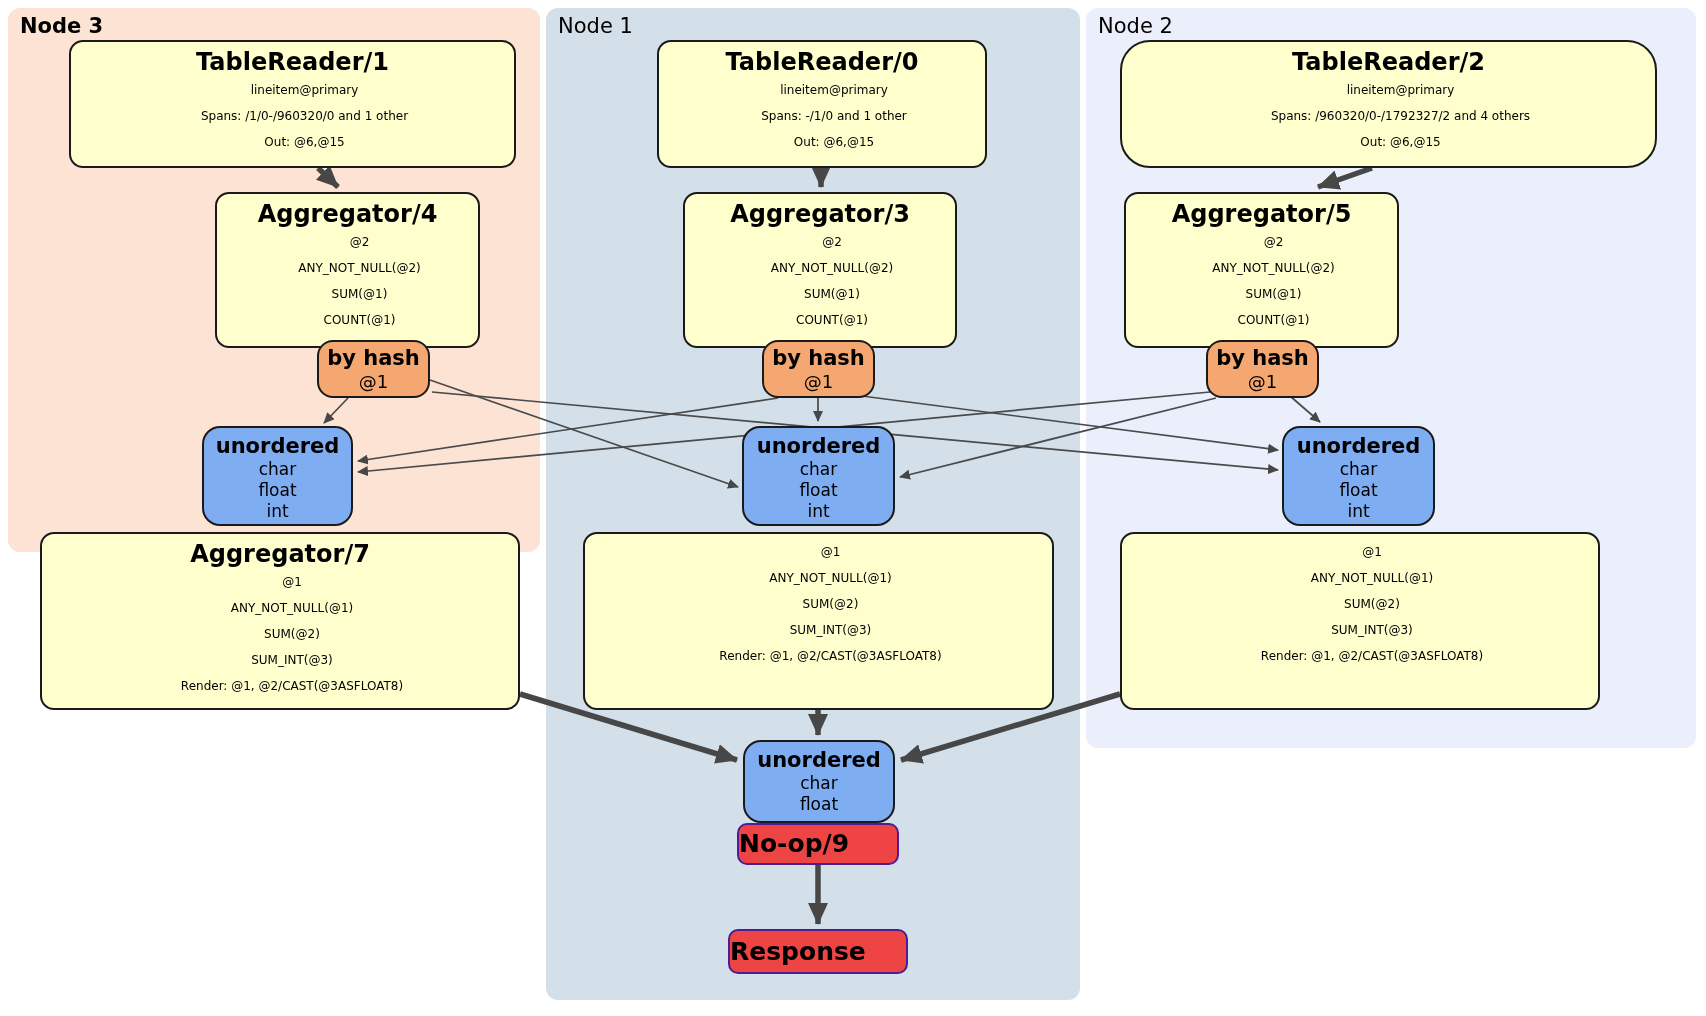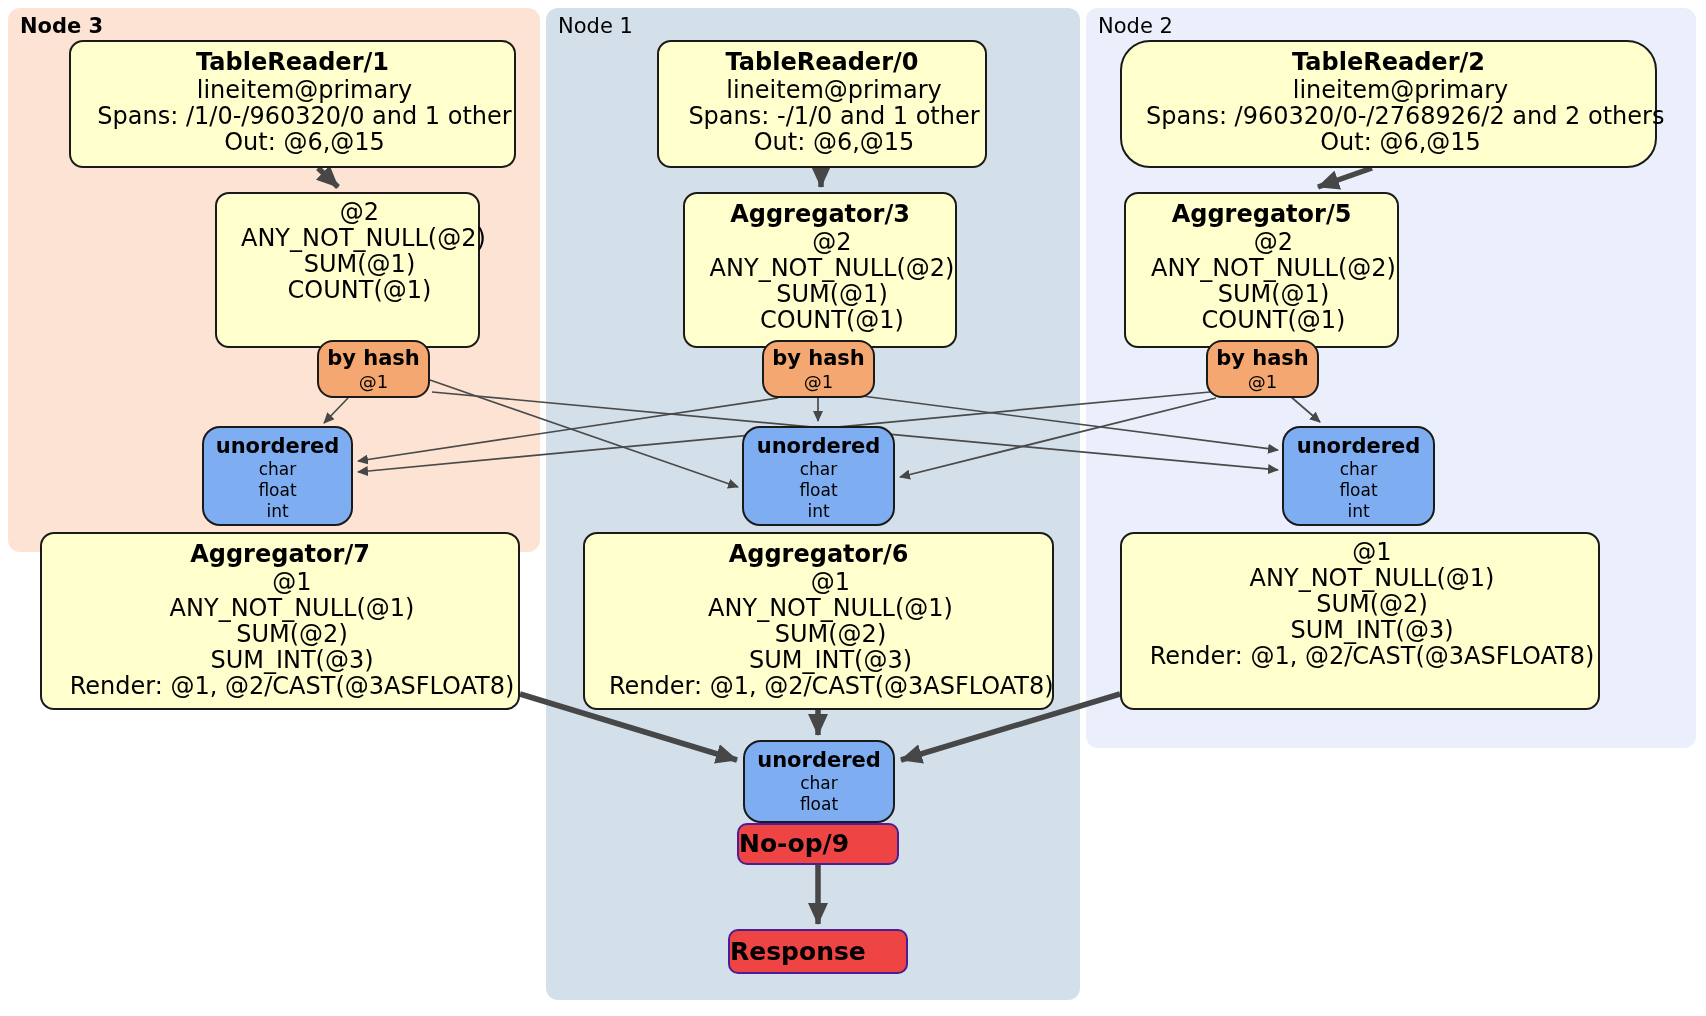--- a/index.html
+++ b/index.html
@@ -15,21 +15,21 @@
   .panel-label { position:absolute; left:12px; top:6px; font-size:21px; }
 
   svg.edges { position:absolute; left:0; top:0; z-index:2; }
 
   .pbox {
     position:absolute; z-index:3; box-sizing:border-box;
     background:#ffffcd; border:2px solid #1a1a1a; border-radius:14px;
     text-align:center; padding-top:5px; white-space:nowrap;
   }
   .pbox .title { font-weight:bold; font-size:24px; line-height:30px; }
-  .pbox .line  { font-size:24px; line-height:26px;padding-left:24px; }
+  .pbox .line  { font-size:12px; line-height:26px;padding-left:24px; }
 
   .router {
     position:absolute; z-index:4; box-sizing:border-box;
     background:#f5a771; border:2px solid #1a1a1a; border-radius:16px;
     text-align:center; padding-top:3px; white-space:nowrap;
   }
   .router .rtitle  { font-weight:bold; font-size:21px; line-height:26px; }
   .router .rdetail { font-size:18px; line-height:22px; }
 
   .sync {
@@ -121,25 +121,26 @@
   </div>
   <div class="pbox" id="tr0">
     <div class="title">TableReader/0</div>
     <div class="line">lineitem@primary</div>
     <div class="line">Spans: -/1/0 and 1 other</div>
     <div class="line">Out: @6,@15</div>
   </div>
   <div class="pbox" id="tr2">
     <div class="title">TableReader/2</div>
     <div class="line">lineitem@primary</div>
-    <div class="line">Spans: /960320/0-/2768926/2 and 2 others</div>
+    <div class="line">Spans: /960320/0-/1792327/2 and 4 others</div>
     <div class="line">Out: @6,@15</div>
   </div>
 
   <div class="pbox" id="agg4">
+    <div class="title">Aggregator/4</div>
     <div class="line">@2</div>
     <div class="line">ANY_NOT_NULL(@2)</div>
     <div class="line">SUM(@1)</div>
     <div class="line">COUNT(@1)</div>
   </div>
   <div class="pbox" id="agg3">
     <div class="title">Aggregator/3</div>
     <div class="line">@2</div>
     <div class="line">ANY_NOT_NULL(@2)</div>
     <div class="line">SUM(@1)</div>
@@ -187,21 +188,20 @@
 
   <div class="pbox" id="agg7">
     <div class="title">Aggregator/7</div>
     <div class="line">@1</div>
     <div class="line">ANY_NOT_NULL(@1)</div>
     <div class="line">SUM(@2)</div>
     <div class="line">SUM_INT(@3)</div>
     <div class="line">Render: @1, @2/CAST(@3ASFLOAT8)</div>
   </div>
   <div class="pbox" id="agg6">
-    <div class="title">Aggregator/6</div>
     <div class="line">@1</div>
     <div class="line">ANY_NOT_NULL(@1)</div>
     <div class="line">SUM(@2)</div>
     <div class="line">SUM_INT(@3)</div>
     <div class="line">Render: @1, @2/CAST(@3ASFLOAT8)</div>
   </div>
   <div class="pbox" id="agg8">
     <div class="line">@1</div>
     <div class="line">ANY_NOT_NULL(@1)</div>
     <div class="line">SUM(@2)</div>

